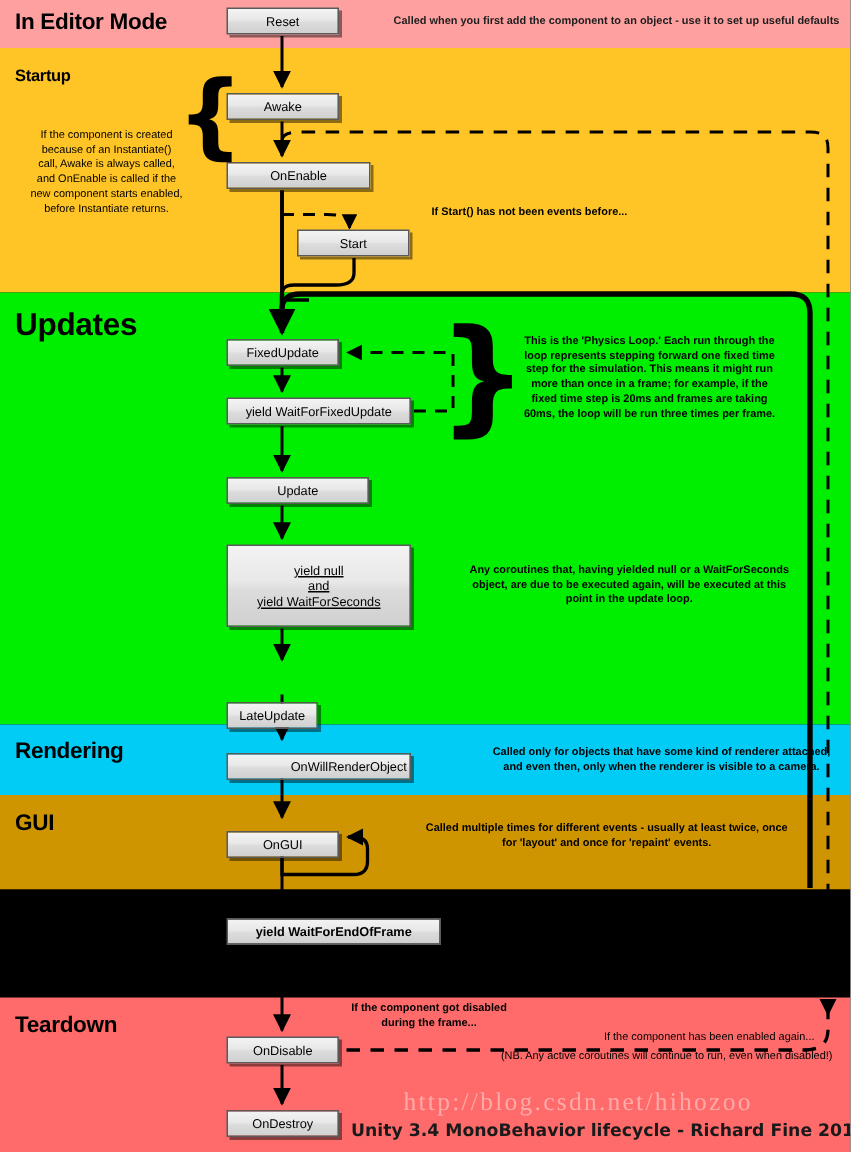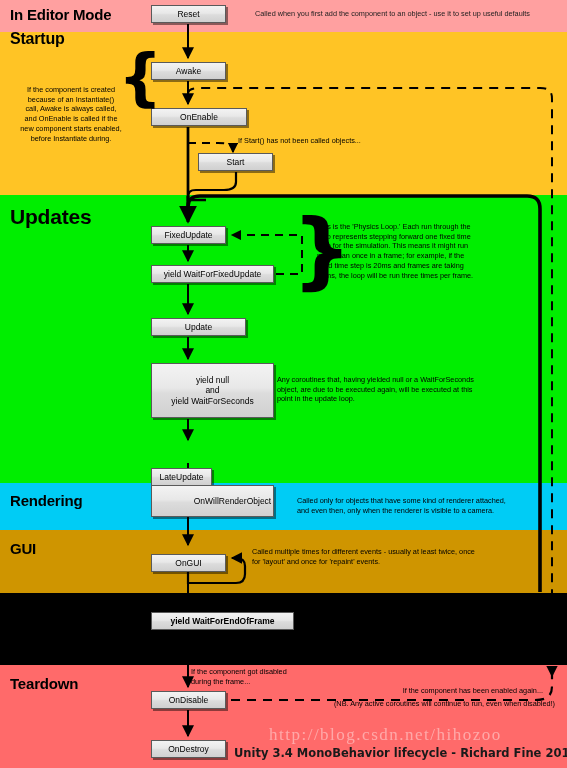--- a/index.html
+++ b/index.html
@@ -54,21 +54,21 @@
   .note {
     position: absolute;
     color: #000;
     font-size: 7.3px;
     line-height: 1.33;
     z-index: 6;
     white-space: pre-line;
   }
   .note.center { text-align: center; }
   .note.right { text-align: right; }
-  .note.left { text-align: left; }
+  .note.left { text-align: center; font-weight: bold; }
   .note.pinknote { color: #1d1d1d; }
   .brace {
     position: absolute;
     color: #000;
     font-weight: bold;
     z-index: 6;
     line-height: 1;
   }
   .footer-title {
     position: absolute;
@@ -96,21 +96,21 @@
 
   <div class="band" style="top:0;height:32px;background:#ffa0a0;"></div>
   <div class="band" style="top:32px;height:163px;background:#ffc425;"></div>
   <div class="band" style="top:195px;height:288px;background:#00ee00;"></div>
   <div class="band" style="top:483px;height:47px;background:#00ccf5;"></div>
   <div class="band" style="top:530px;height:63px;background:#cf9500;"></div>
   <div class="band" style="top:593px;height:72px;background:#000000;"></div>
   <div class="band" style="top:665px;height:103px;background:#ff6a6a;"></div>
 
   <div class="band-label" style="top:6px;font-size:15px;">In Editor Mode</div>
-  <div class="band-label" style="top:30px;font-size:16px;">Startup</div>
+  <div class="band-label" style="top:45px;font-size:11px;">Startup</div>
   <div class="band-label" style="top:205px;font-size:21px;">Updates</div>
   <div class="band-label" style="top:492px;font-size:15px;">Rendering</div>
   <div class="band-label" style="top:540px;font-size:15px;">GUI</div>
   <div class="band-label" style="top:675px;font-size:15px;">Teardown</div>
 
   <svg class="svg-layer" viewBox="0 0 567 768">
     <defs>
       <marker id="ah" markerWidth="7" markerHeight="7" refX="5.4" refY="3" orient="auto">
         <path d="M0,0 L6,3 L0,6 z" fill="#000"></path>
       </marker>
@@ -180,29 +180,29 @@
   </div>
   <div class="node" style="left:151px;top:226px;width:75px;height:18px;">
     <span>FixedUpdate</span>
   </div>
   <div class="node" style="left:151px;top:265px;width:123px;height:18px;">
     <span>yield WaitForFixedUpdate</span>
   </div>
   <div class="node" style="left:151px;top:318px;width:95px;height:18px;">
     <span>Update</span>
   </div>
-  <div class="node" style="left:151px;top:363px;width:123px;height:55px;">
+  <div class="node" style="left:151px;top:363px;width:123px;height:55px;text-decoration:underline;">
     <span style="white-space:pre-line;">yield null
 and
 yield WaitForSeconds</span>
   </div>
   <div class="node" style="left:151px;top:468px;width:61px;height:18px;">
     <span>LateUpdate</span>
   </div>
-  <div class="node" style="left:151px;top:485px;width:123px;height:32px;padding-left:40px;">
+  <div class="node" style="left:151px;top:502px;width:123px;height:18px;padding-left:40px;">
     <span>OnWillRenderObject</span>
   </div>
   <div class="node" style="left:151px;top:554px;width:75px;height:18px;">
     <span>OnGUI</span>
   </div>
   <div class="node" style="left:151px;top:612px;width:143px;height:18px;font-weight:bold;">
     <span>yield WaitForEndOfFrame</span>
   </div>
   <div class="node" style="left:151px;top:691px;width:75px;height:18px;">
     <span>OnDisable</span>
@@ -210,22 +210,22 @@
   <div class="node" style="left:151px;top:740px;width:75px;height:18px;">
     <span>OnDestroy</span>
   </div>
 
   <div class="note left pinknote" style="left:255px;top:9px;width:312px;">Called when you first add the component to an object - use it to set up useful defaults</div>
   <div class="note center" style="left:5px;top:85px;width:132px;">If the component is created
 because of an Instantiate()
 call, Awake is always called,
 and OnEnable is called if the
 new component starts enabled,
-before Instantiate during.</div>
-  <div class="note left" style="left:238px;top:136px;width:230px;">If Start() has not been called objects...</div>
+before Instantiate returns.</div>
+  <div class="note left" style="left:238px;top:136px;width:230px;">If Start() has not been events before...</div>
   <div class="note left" style="left:317px;top:222px;width:232px;">This is the 'Physics Loop.' Each run through the
 loop represents stepping forward one fixed time
 step for the simulation. This means it might run
 more than once in a frame; for example, if the
 fixed time step is 20ms and frames are taking
 60ms, the loop will be run three times per frame.</div>
   <div class="note left" style="left:277px;top:375px;width:285px;">Any coroutines that, having yielded null or a WaitForSeconds
 object, are due to be executed again, will be executed at this
 point in the update loop.</div>
   <div class="note left" style="left:277px;top:496px;width:288px;padding-left:20px;">Called only for objects that have some kind of renderer attached,

